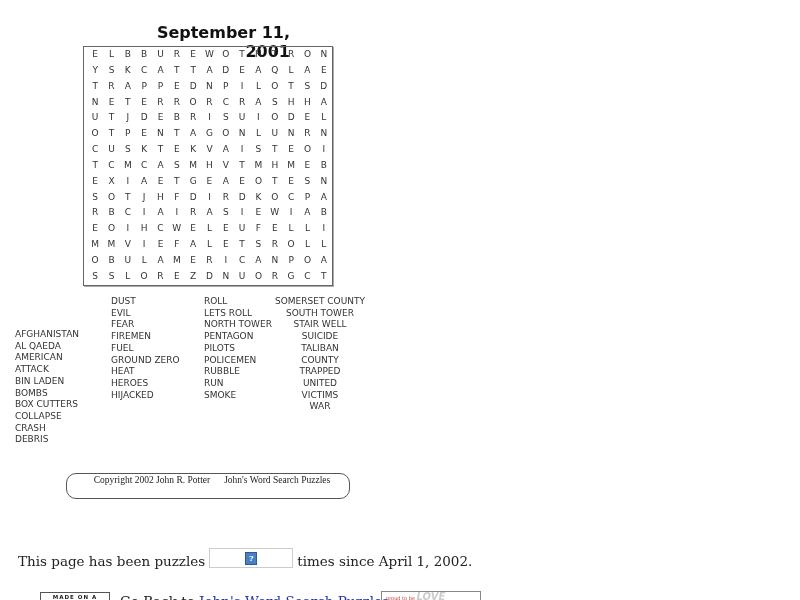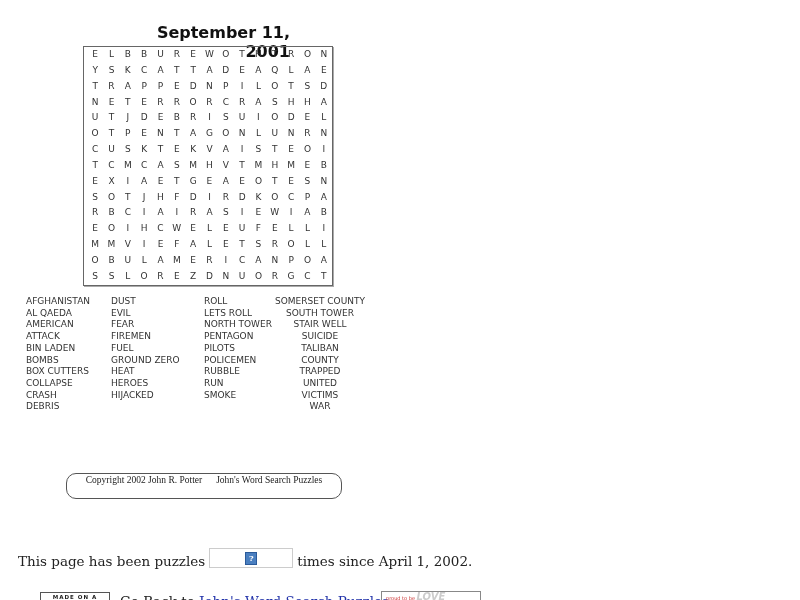--- a/index.html
+++ b/index.html
@@ -3,22 +3,22 @@
 <meta charset="utf-8">
 <style>
   html, body { margin:0; padding:0; background:#ffffff; }
   body { width:800px; height:600px; overflow:hidden; position:relative; font-family:"DejaVu Sans", sans-serif; color:#222; }
   .title { position:absolute; left:120px; top:23px; width:170px; text-align:right; font-size:16px; font-weight:bold; color:#111; }
   .grid { position:absolute; left:83px; top:46px; width:248px; height:238px; border:1px solid #666; box-shadow: 1px 1px 0 #aaa; }
   .grid-row { display:flex; height:15.85px; padding-left:3px; }
   .grid-cell { width:16.4px; text-align:center; font-size:9px; line-height:15.85px; color:#333; letter-spacing:0; }
   .words { position:absolute; top:296px; font-size:9px; line-height:11.7px; color:#333; }
   .words div { white-space:nowrap; }
-  .col1 { left:26px; } .col2 { left:111px; } .col3 { left:204px; } .col4 { left:275px;text-align:center; }
-  .copyright { position:absolute; left:66px; top:473px; width:274px; height:24px; border:1px solid #555; border-radius:10px; font-family:"Liberation Serif", serif; font-size:9.5px; text-align:center; line-height:11px; color:#222; }
+  .col1 { left:15px;margin-top:33px; } .col2 { left:111px; } .col3 { left:204px; } .col4 { left:275px;text-align:center; }
+  .copyright { position:absolute; left:66px; top:473px; width:274px; height:24px; border:1px solid #555; border-radius:10px; font-family:"Liberation Serif", serif; font-size:9.5px; text-align:center; line-height:11px; color:#222;padding-left:8px; }
   .copyright .l1 { margin-top:1px; }
   .copyright .gap { display:inline-block; width:14px; }
   .access { position:absolute; left:18px; top:551px; font-family:"DejaVu Serif", serif; font-size:13.5px; color:#222; white-space:nowrap; display:flex; align-items:center; }
   .counter { display:inline-block; width:82px; height:18px; border:1px solid #ccc; margin:0 4px; position:relative; top:-3px; }
   .counter .q { position:absolute; left:35px; top:3px; width:10px; height:11px; background:#4a7fc0; border:1px solid #2a5a9a; color:#fff; font-size:8px; line-height:11px; text-align:center; font-weight:bold; }
   .made { position:absolute; left:40px; top:592px; width:68px; height:14px; border:1px solid #555; font-size:5.5px; text-align:center; letter-spacing:1px; font-weight:bold; line-height:8px; }
   .goback { position:absolute; left:120px; top:593px; font-family:"DejaVu Serif", serif; font-size:13.5px; color:#2233aa; text-decoration:underline; white-space:nowrap; }
   .goback .plain { color:#222; text-decoration:none; }
   .proud { position:absolute; left:381px; top:591px; width:94px; height:14px; border:1px solid #888; font-size:5px; color:#c33; padding-left:4px; line-height:9px; }
   .proud .big { color:#ccc; font-size:10px; font-weight:bold; font-style:italic; }

